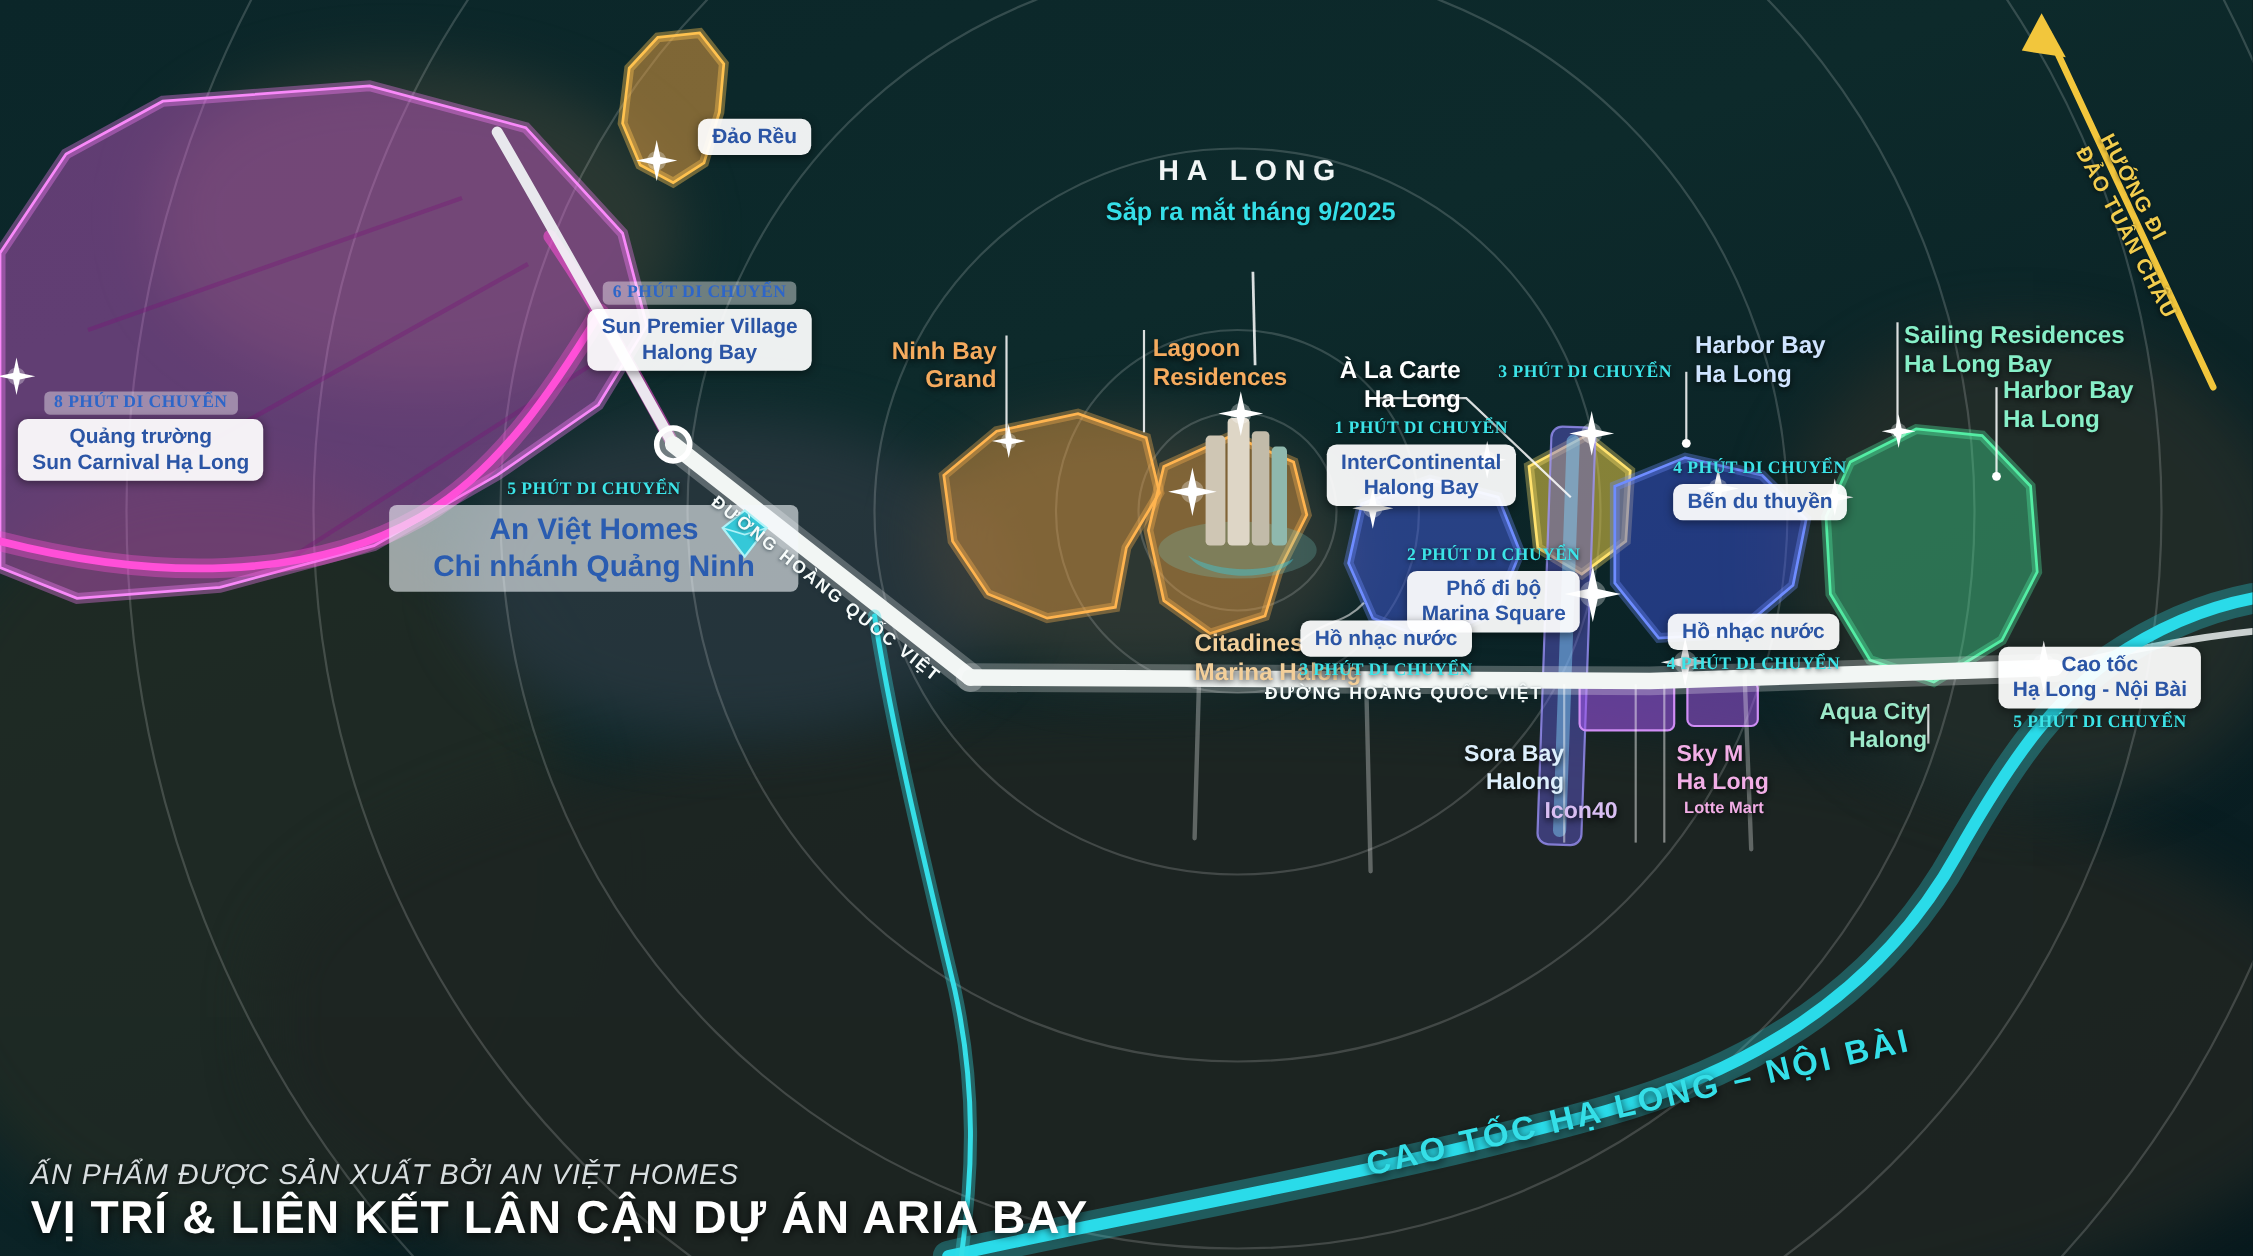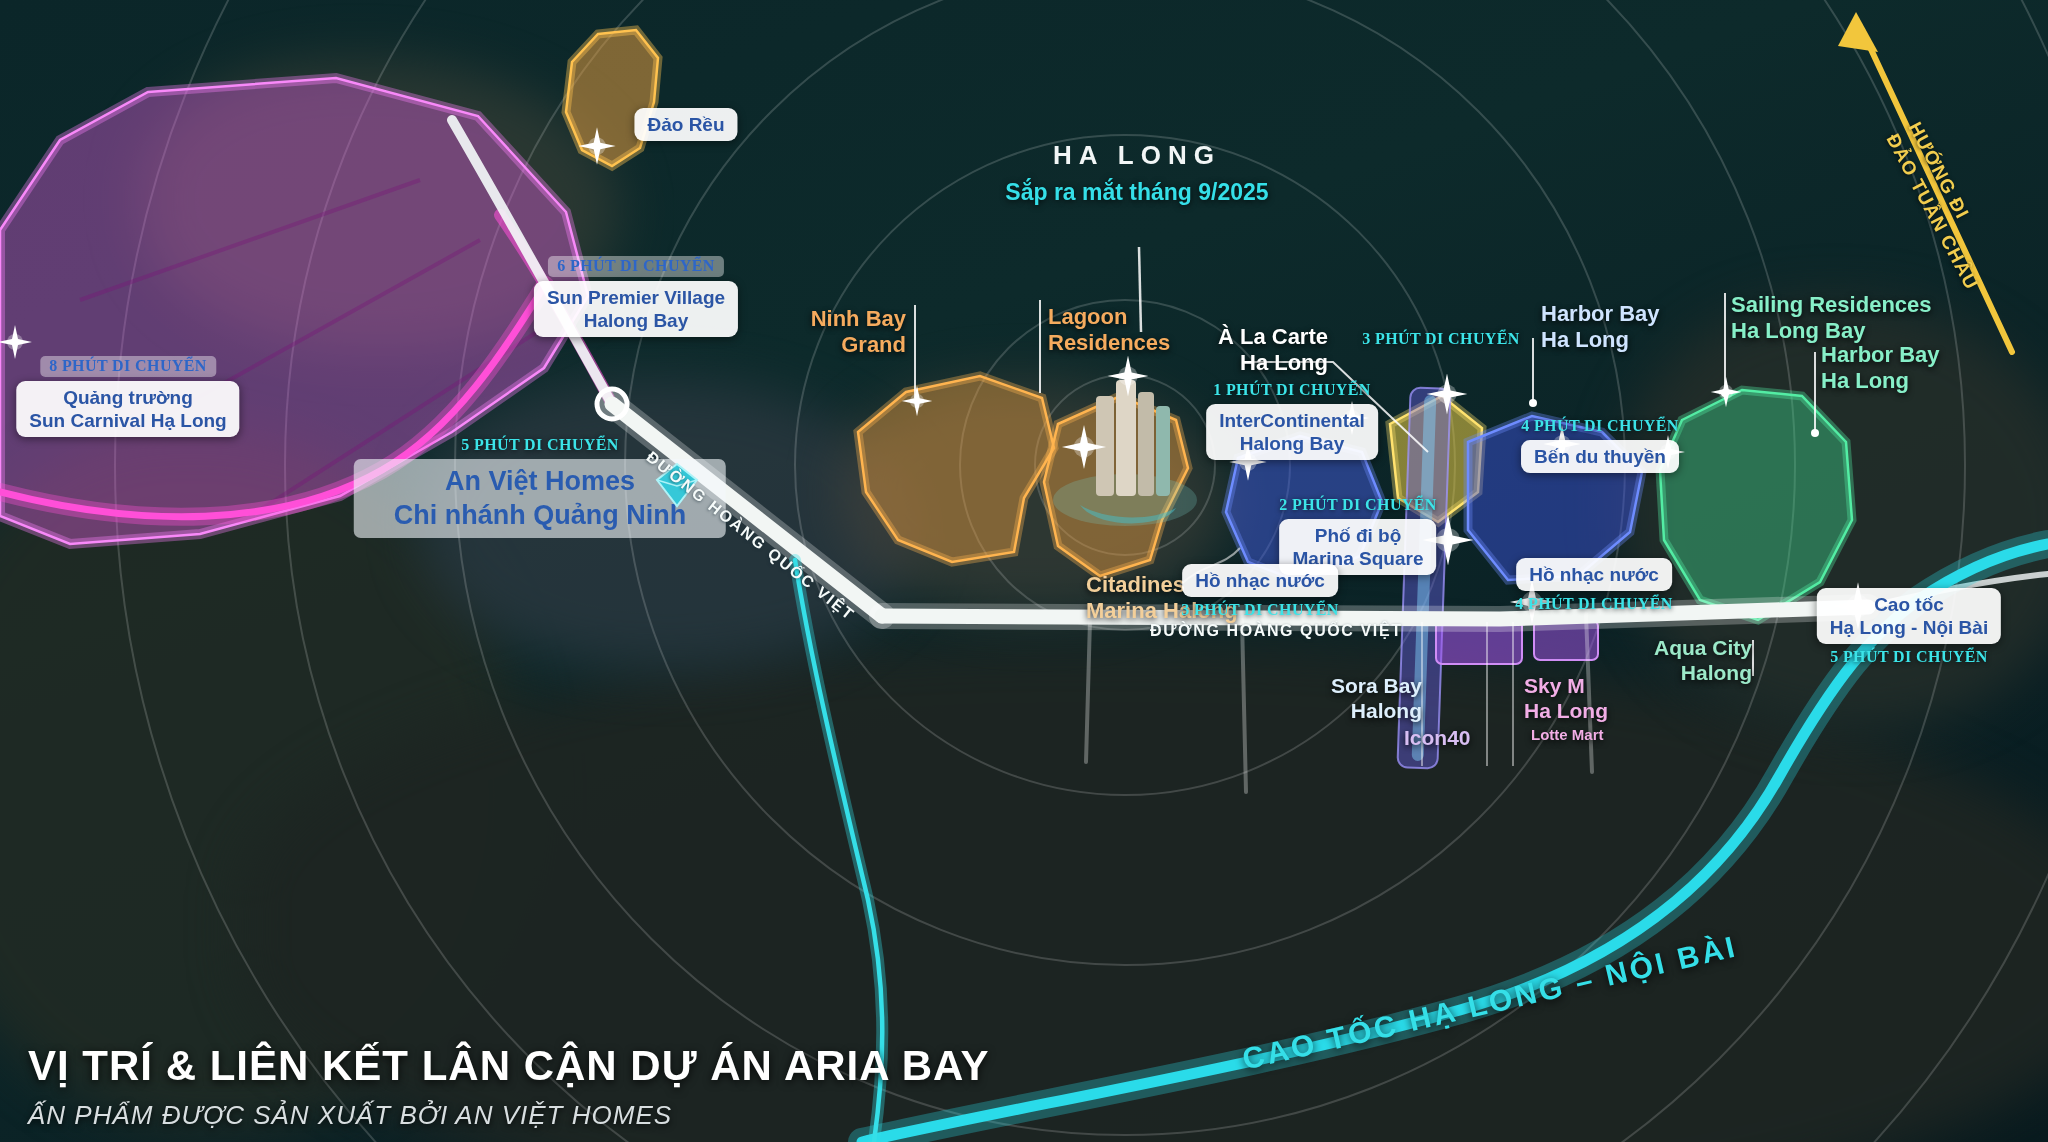--- a/index.html
+++ b/index.html
@@ -366,17 +366,17 @@
 
   <div class="lbl roadlbl" id="lbl-hqv-diag">ĐƯỜNG HOÀNG QUỐC VIỆT</div>
   <div class="lbl roadlbl" id="lbl-hqv-horiz">ĐƯỜNG HOÀNG QUỐC VIỆT</div>
   <div class="lbl" id="lbl-expressway">CAO TỐC HẠ LONG – NỘI BÀI</div>
   <div class="lbl" id="lbl-tuanchau">
     <span style="display:block">HƯỚNG ĐI</span>
     <span style="display:block">ĐẢO TUẦN CHÂU</span>
   </div>
 
   <div id="footer">
+    <div id="footer-credit">ẤN PHẨM ĐƯỢC SẢN XUẤT BỞI AN VIỆT HOMES</div>
     <div id="footer-title">VỊ TRÍ &amp; LIÊN KẾT LÂN CẬN DỰ ÁN ARIA BAY</div>
-    <div id="footer-credit">ẤN PHẨM ĐƯỢC SẢN XUẤT BỞI AN VIỆT HOMES</div>
   </div>
 
 </div>
 
 </body></html>

